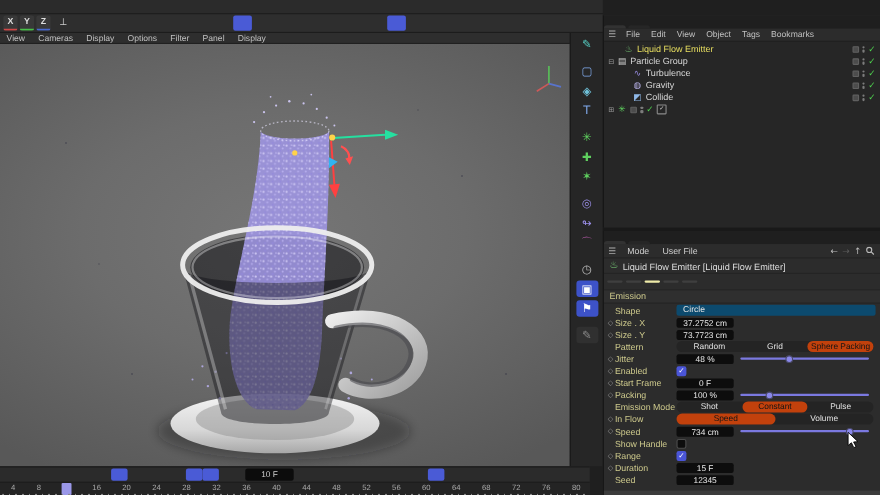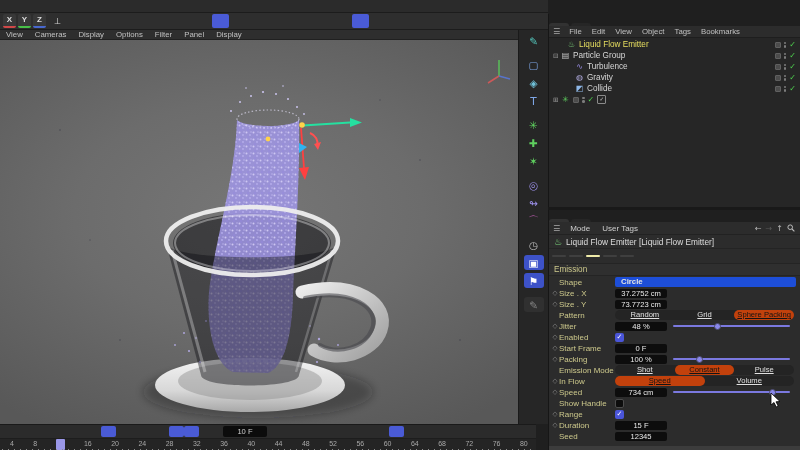--- a/index.html
+++ b/index.html
@@ -83,26 +83,26 @@
   .atabs{height:14px;display:flex;align-items:center;padding-left:3px;gap:3px;}
   .atab{padding:1px 7px;background:#3f3f3f;border-radius:3px;font-size:7.8px;color:#ddd88f;}
   .atab.on{background:#eeeaa8;color:#8f8c55;}
   .asection{height:11px;line-height:11px;background:#2f2f2f;color:#cdc98c;font-size:8.2px;padding-left:5px;border-top:1px solid #242424;border-bottom:1px solid #242424;}
   #attr-rows{padding-top:1px;}
   .arow{display:flex;align-items:center;height:10px;margin-bottom:1px;padding-left:2px;}
   .arow.gap{}
   .adia{width:8px;color:#8a8a8a;font-size:6.5px;text-align:center;}
   .albl{width:56px;font-size:8px;color:#cdc98c;white-space:nowrap;}
   .afld{width:52px;height:9px;background:#0d0d0d;border-radius:2px;color:#eaeaea;font-size:7.6px;text-align:center;line-height:9.5px;margin-right:6px;}
-  .addl{flex:1;height:10px;background:#1d4ed8;border-radius:2px;color:#e4e4e4;font-size:7.8px;line-height:10px;padding-left:6px;margin-right:4px;font-weight:bold;}
+  .addl{flex:1;height:10px;background:#0c4a6e;border-radius:2px;color:#e4e4e4;font-size:7.8px;line-height:10px;padding-left:6px;margin-right:4px;}
   .aslider{position:relative;flex:1;height:2px;background:#7b79e0;border-radius:1px;margin-right:10px;}
   .aslider .knob{position:absolute;left:var(--pos,50%);top:-2.5px;width:7px;height:7px;margin-left:-3.5px;border-radius:50%;
     background:#8a88ea;border:1px solid #4a4a6a;box-sizing:border-box;}
   .segbar{flex:1;display:flex;background:#242424;border-radius:6px;height:10px;margin-right:6px;}
-  .sg{flex:1;text-align:center;font-size:7.6px;line-height:10px;color:#e0e0e0;border-radius:6px;white-space:nowrap;overflow:hidden;text-decoration:underline;}
+  .sg{flex:1;text-align:center;font-size:7.6px;line-height:10px;color:#e0e0e0;border-radius:6px;white-space:nowrap;overflow:hidden;}
   .sg.on{background:#c2410c;color:#141414;}
   .cb{width:9px;height:9px;border-radius:2px;background:#4a55d8;color:#fff;font-size:7px;line-height:9px;text-align:center;}
   .cb.off{background:#0d0d0d;border:1px solid #4c4c4c;box-sizing:border-box;color:transparent;}
   #attr-footer{position:absolute;left:0;bottom:0;width:100%;height:4px;background:#3c3c3c;}
 
   
   #timeline{position:absolute;left:0;top:424px;width:536px;height:26px;background:#2b2b2b;border-top:1px solid #1a1a1a;box-sizing:border-box;z-index:5;}
   #transport{display:flex;align-items:center;height:13px;padding-left:56px;}
   .tbtn{min-width:13px;height:11px;display:flex;align-items:center;justify-content:center;font-size:7px;color:#c6c6c6;border-radius:2px;padding:0 1px;white-space:nowrap;}
   .tbtn.active{background:#4a5bd6;color:#fff;}
@@ -454,21 +454,21 @@
 
   <div id="attr-panel">
     <div class="ptabs">
         <span class="ptab on"></span>
         <span class="ptab"></span>
       </div>
     <div class="amode">
       <span class="hamb icofont">☰</span>
       <span style="display:flex">
           <span class="mitem">Mode</span>
-          <span class="mitem">User Tags</span>
+          <span class="mitem">User File</span>
         </span>
       <span class="anav">
         <span class="icofont">←</span>
         <span class="icofont dim">→</span>
         <span class="icofont">↑</span>
         <svg width="8" height="8" viewBox="0 0 8 8">
           <circle cx="3.2" cy="3.2" r="2.3" fill="none" stroke="#bbb" stroke-width="1"></circle>
           <line x1="5" y1="5" x2="7.4" y2="7.4" stroke="#bbb" stroke-width="1.1"></line>
         </svg>
       </span>

